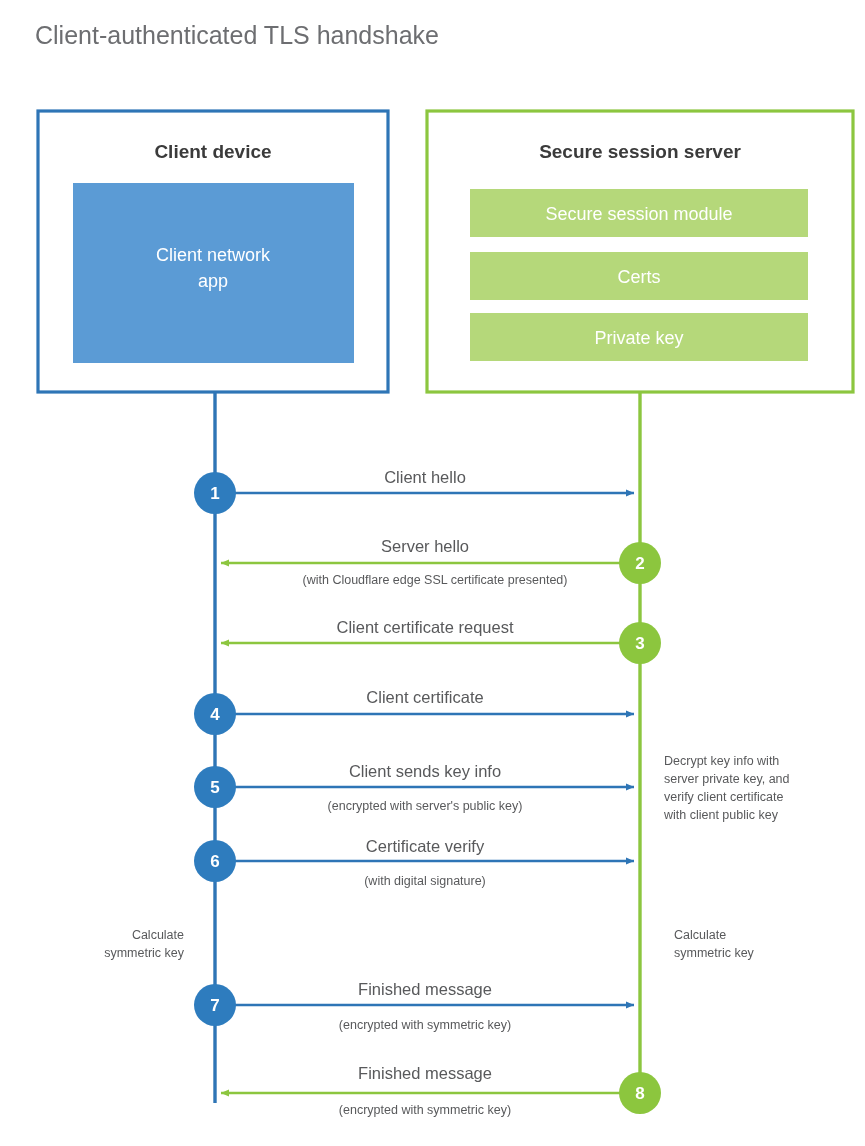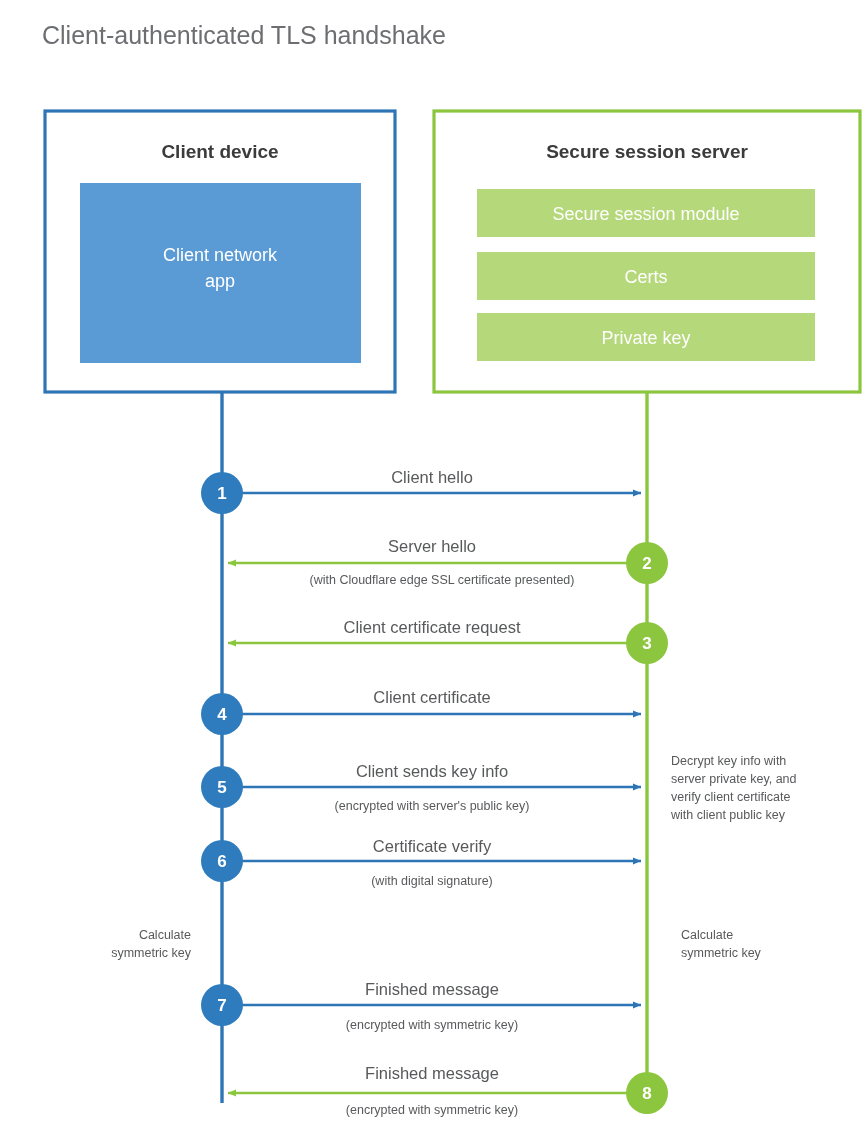--- a/index.html
+++ b/index.html
@@ -9,21 +9,21 @@
   }
   body {
     width: 865px;
     height: 1146px;
     position: relative;
     font-family: "Liberation Sans", sans-serif;
     overflow: hidden;
   }
   #stage {
     position: absolute;
-    left: 12px; top: 0;
+    left: 5px; top: 0;
     width: 747px;
     height: 1146px;
   }
   #diagram-svg {
     position: absolute;
     left: 0; top: 0;
     width: 865px;
     height: 1146px;
   }
   .ttl {

